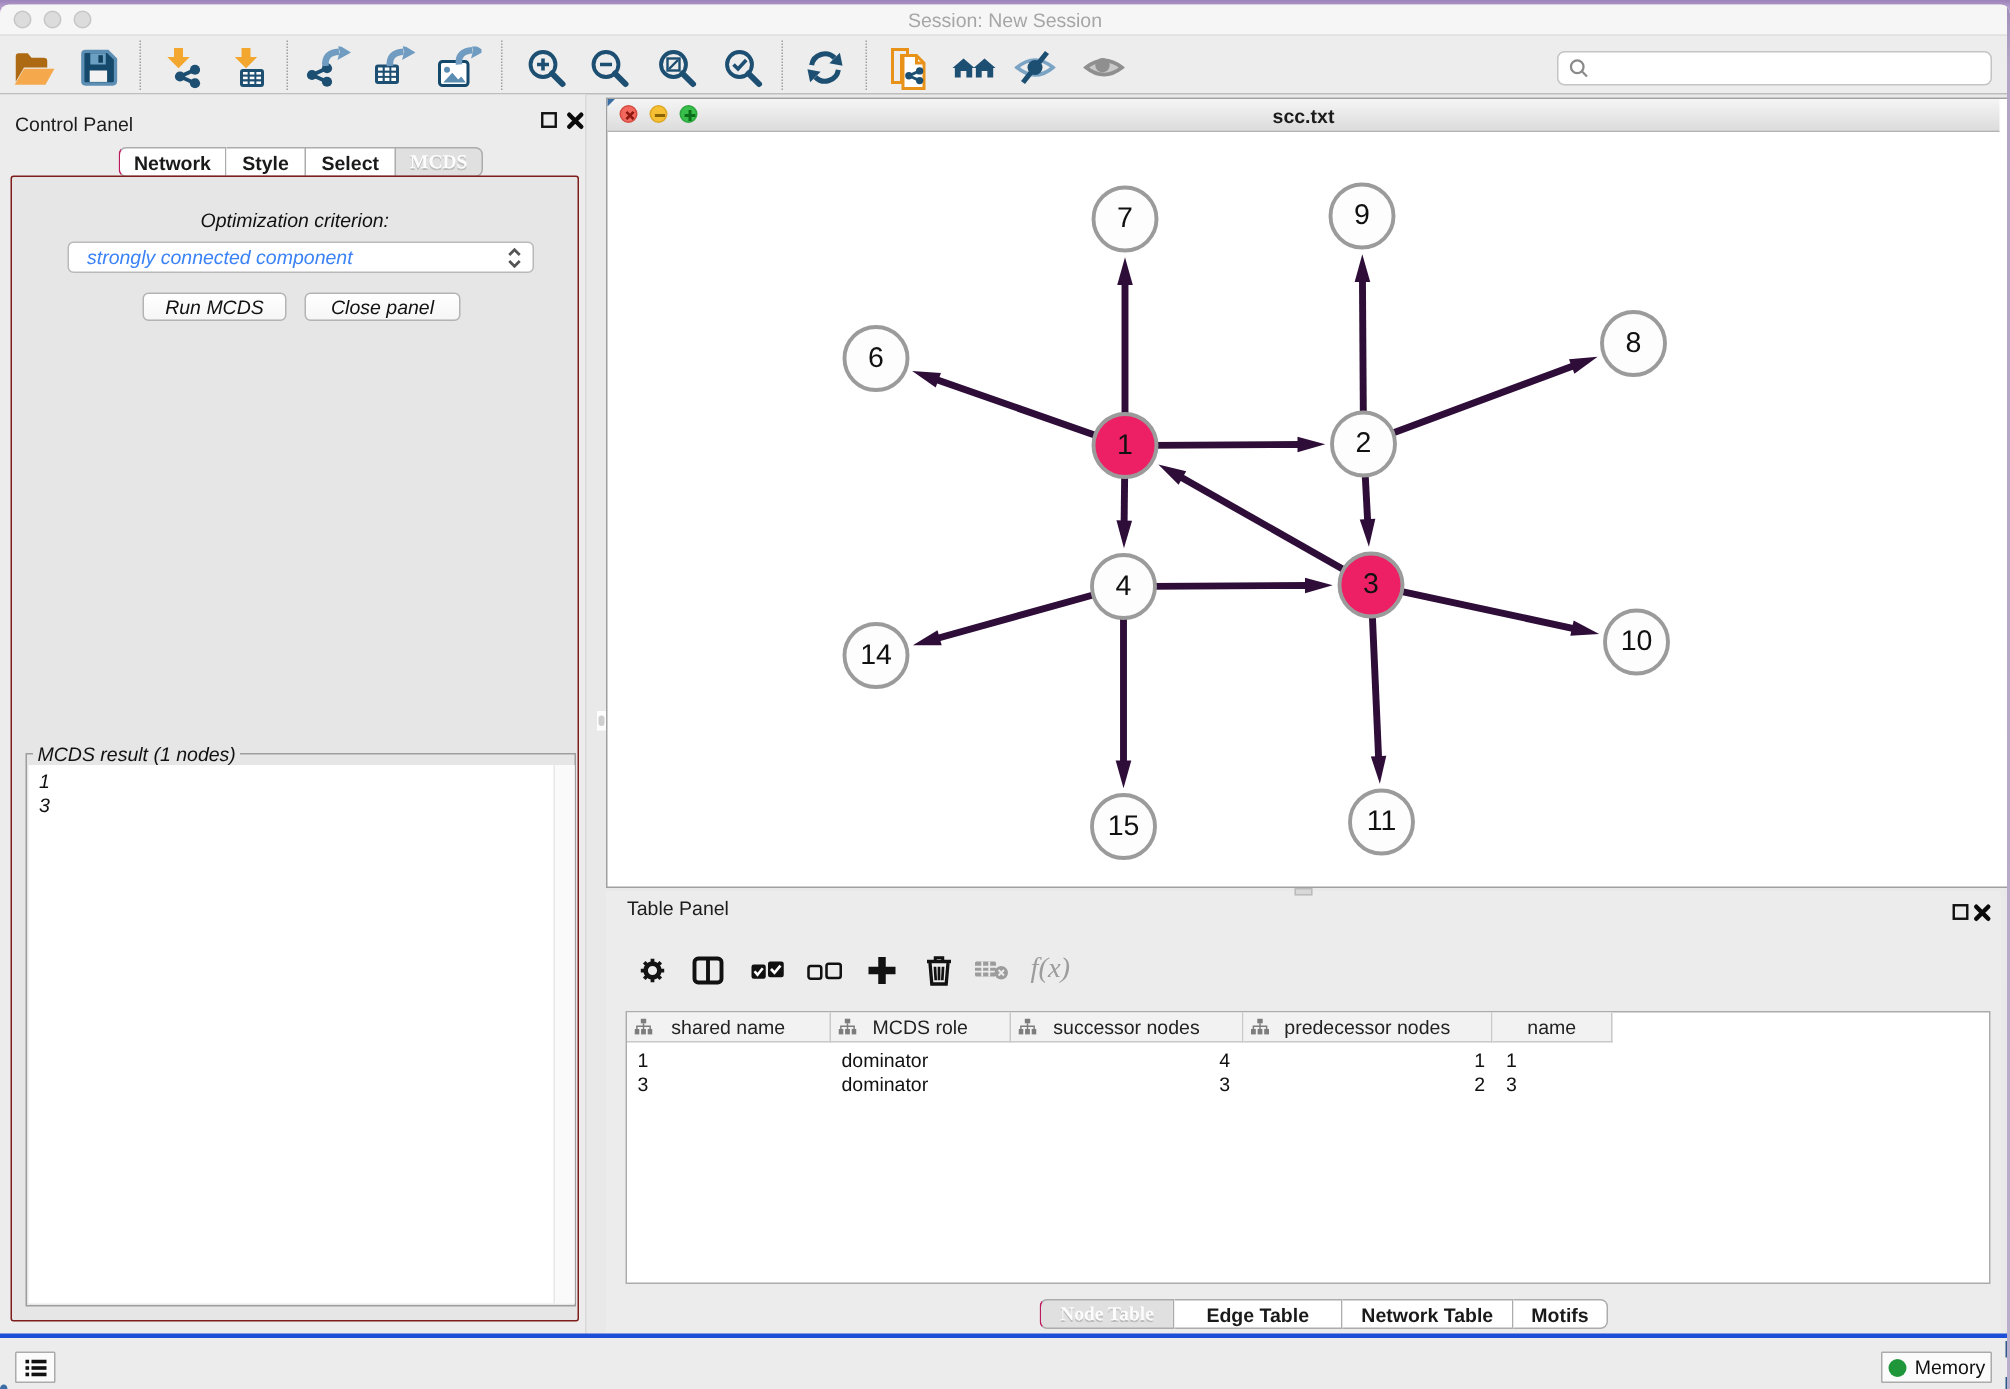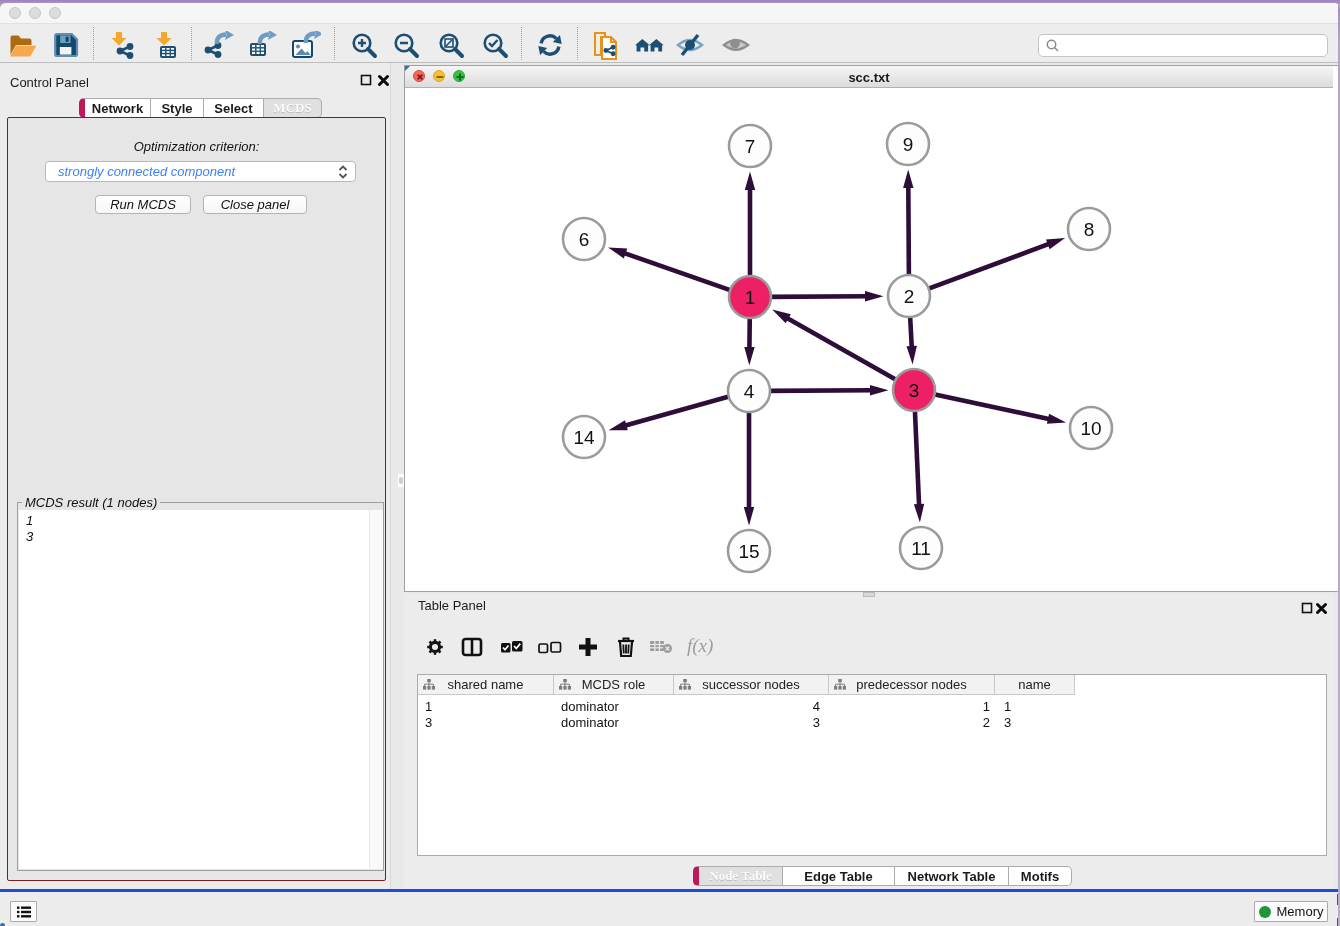--- a/index.html
+++ b/index.html
@@ -13,21 +13,21 @@
 #toolbar { left:0; top:20px; width:1340px; height:40px; background:#ededed; border-bottom:1px solid #bdbdbd; border-top:1px solid #e0e0e0; }
 .tbi { position:absolute; top:7px; }
 .tsep { position:absolute; top:3px; height:33px; width:0; border-left:1px dotted #9f9f9f; }
 #searchbox { position:absolute; left:1038px; top:10px; width:290px; height:23px; background:#fff; border:1px solid #c4c4c4; border-radius:5px; }
 #cpanel { left:0; top:60px; width:391px; height:829px; background:#ececec; border-right:1px solid #d8d8d8; }
 #cphead { position:absolute; left:10px; top:12px; font-size:13px; color:#1c1c1c; }
 .paneico { position:absolute; font-size:13px; color:#111; }
 #cpbody { position:absolute; left:7px; top:54px; width:379px; height:764px; background:#e6e6e6; border:1px solid #7f1d1d; border-radius:2px;font-style:italic; }
 .tabrow { position:absolute; display:flex; }
 .tab { height:20px; font-size:13px; font-weight:700; color:#1a1a1a; background:#fff; border:1px solid #acacac; border-left:none; display:flex; align-items:center; justify-content:center; }
-.tab.first { border-left:6px solid #be185d; border-radius:5px 0 0 5px;text-align:center; }
+.tab.first { border-left:1px solid #be185d; border-radius:5px 0 0 5px;text-align:center; }
 .tab.last { border-radius:0 5px 5px 0; }
 .tab.sel { background:#e0e0e0; color:#fcfcfc; text-shadow:0 1px 0 rgba(120,120,120,0.35);font-family:Liberation Serif, serif; }
 .btn { position:absolute; background:linear-gradient(#ffffff,#f6f6f6); border:1px solid #b4b4b4; border-radius:4px; font-size:13px; color:#111; display:flex; align-items:center; justify-content:center; }
 #mcdsfs { position:absolute; left:9px; top:384px; width:367px; height:369px; border:1px solid #9e9e9e; }
 #mcdsleg { position:absolute; left:4px; top:-8px; background:#e6e6e6; padding:0 3px; font-size:13px; color:#111; z-index:3; }
 #mcdstxt { position:absolute; left:1px; top:7px; width:364px; height:359px; background:#fff; font-size:13px; color:#111; line-height:16px; padding:3px 0 0 7px; }
 #mcdssb { position:absolute; right:0; top:0; width:14px; height:359px; background:#fafafa; border-left:1px solid #e8e8e8; }
 #netframe { left:404px; top:62px; width:1120px; height:527px; border:1px solid #a0a0a0; background:#fff; }
 #nettitle { position:absolute; left:0; top:0; width:928px; height:22px; background:linear-gradient(#f5f5f5,#dcdcdc); border-bottom:1px solid #b2b2b2; }
 .ntl { position:absolute; top:4px; width:12px; height:12px; border-radius:50%; }
@@ -43,20 +43,21 @@
 #statusbar { left:0; top:886px; width:1340px; height:37px; background:#ececec; border-top:3px solid #1d4ed8; }
 .sbtn { position:absolute; top:9px; height:21px; background:#fbfbfb; border:1px solid #ababab; border-radius:1px; display:flex; align-items:center; justify-content:center; }
 svg { display:block; }
 </style></head><body>
 <div class="abs" id="purple"></div>
 <div class="abs" id="window">
   <div class="abs" id="titlebar">
     <div class="tl" style="left:9px"></div>
       <div class="tl" style="left:29px"></div>
       <div class="tl" style="left:49px"></div>
+    <div id="wtitle">Session: New Session</div>
   </div>
   <div class="abs" id="toolbar">
 <div class="tbi" style="left:9px;top:7px;width:28px;height:30px">
         <svg width="28" height="28" viewBox="0 0 28 28">
 <path d="M1.5 25 L1.5 6.5 Q1.5 4.5 3.5 4.5 L9.5 4.5 L12 7.5 L20 7.5 Q22.5 7.5 22.5 9.5 L22.5 14 L7 14 L1.5 23.5 Z" fill="#ad6a12"></path>
 <path d="M0.8 25.5 L7 14.8 L27.3 14.8 L21.3 25.5 Z" fill="#f5a84c"></path>
 </svg>
       </div>
 <div class="tbi" style="left:52px;top:7px;width:28px;height:30px">
         <svg width="28" height="28" viewBox="0 0 28 28">

